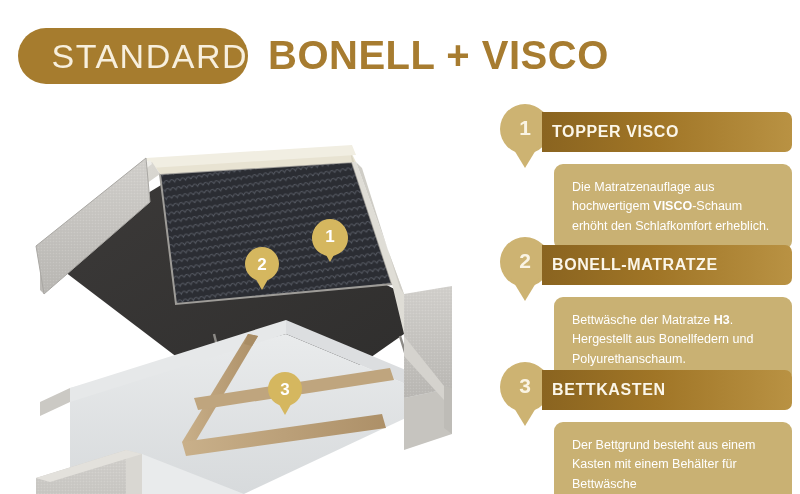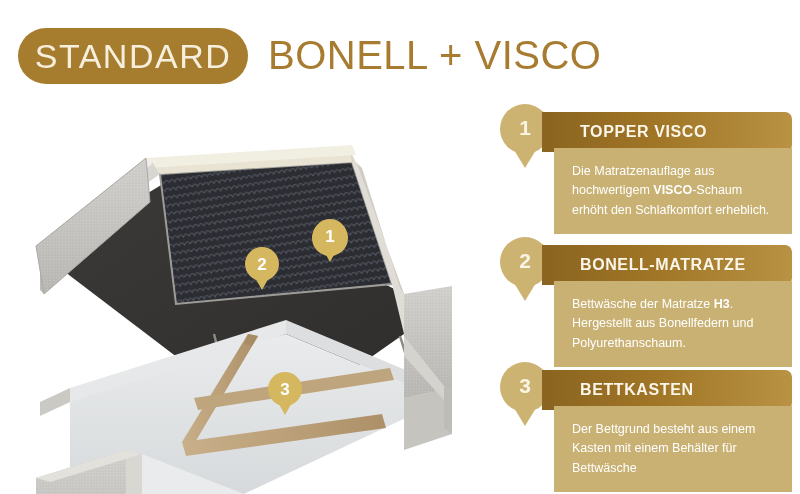--- a/index.html
+++ b/index.html
@@ -23,35 +23,35 @@
     width: 800px; height: 100px;
   }
   #badge-pill {
     position: absolute;
     left: 18px; top: 28px;
     width: 230px; height: 56px;
     background: #A67C2E;
     border-radius: 28px;
     display: flex;
     align-items: center;
-    justify-content: center;
+    justify-content: flex-end;
   }
   #badge-text {
     color: #F7EFDD;
     font-size: 34px;
     letter-spacing: 1.5px;
     font-weight: 400;
     white-space: nowrap;
   }
   #header-title {
     position: absolute;
     left: 268px; top: 33px;
     color: #A77C30;
     font-size: 40px;
-    font-weight: normal;
+    font-weight: bold;
     letter-spacing: 0.5px;
     white-space: nowrap;
   }
 
   
   #illustration {
     position: absolute;
     left: 0px; top: 98px;
     width: 492px; height: 396px;
   }
@@ -84,30 +84,30 @@
     border-top-right-radius: 7px;
     border-bottom-right-radius: 7px;
     display: flex;
     align-items: center;
   }
   .item-title {
     color: #FBF6E9;
     font-size: 16px;
     font-weight: bold;
     letter-spacing: 0.6px;
-    margin-left: 38px;
+    margin-left: 10px;
     white-space: nowrap;
   }
   .item-body {
     position: absolute;
-    left: 58px; top: 44px;
+    left: 58px; top: 60px;
     width: 238px;
     min-height: 74px;
     background: #C9B173;
-    border-radius: 0;
+    border-radius: 9px;
     padding: 14px 16px 14px 18px;
     box-sizing: border-box;
   }
   .item-text {
     color: #FFFFFF;
     font-size: 12.5px;
     line-height: 1.55;
   }
   .item-text b { font-weight: bold; color: #FFFFFF; }
 

